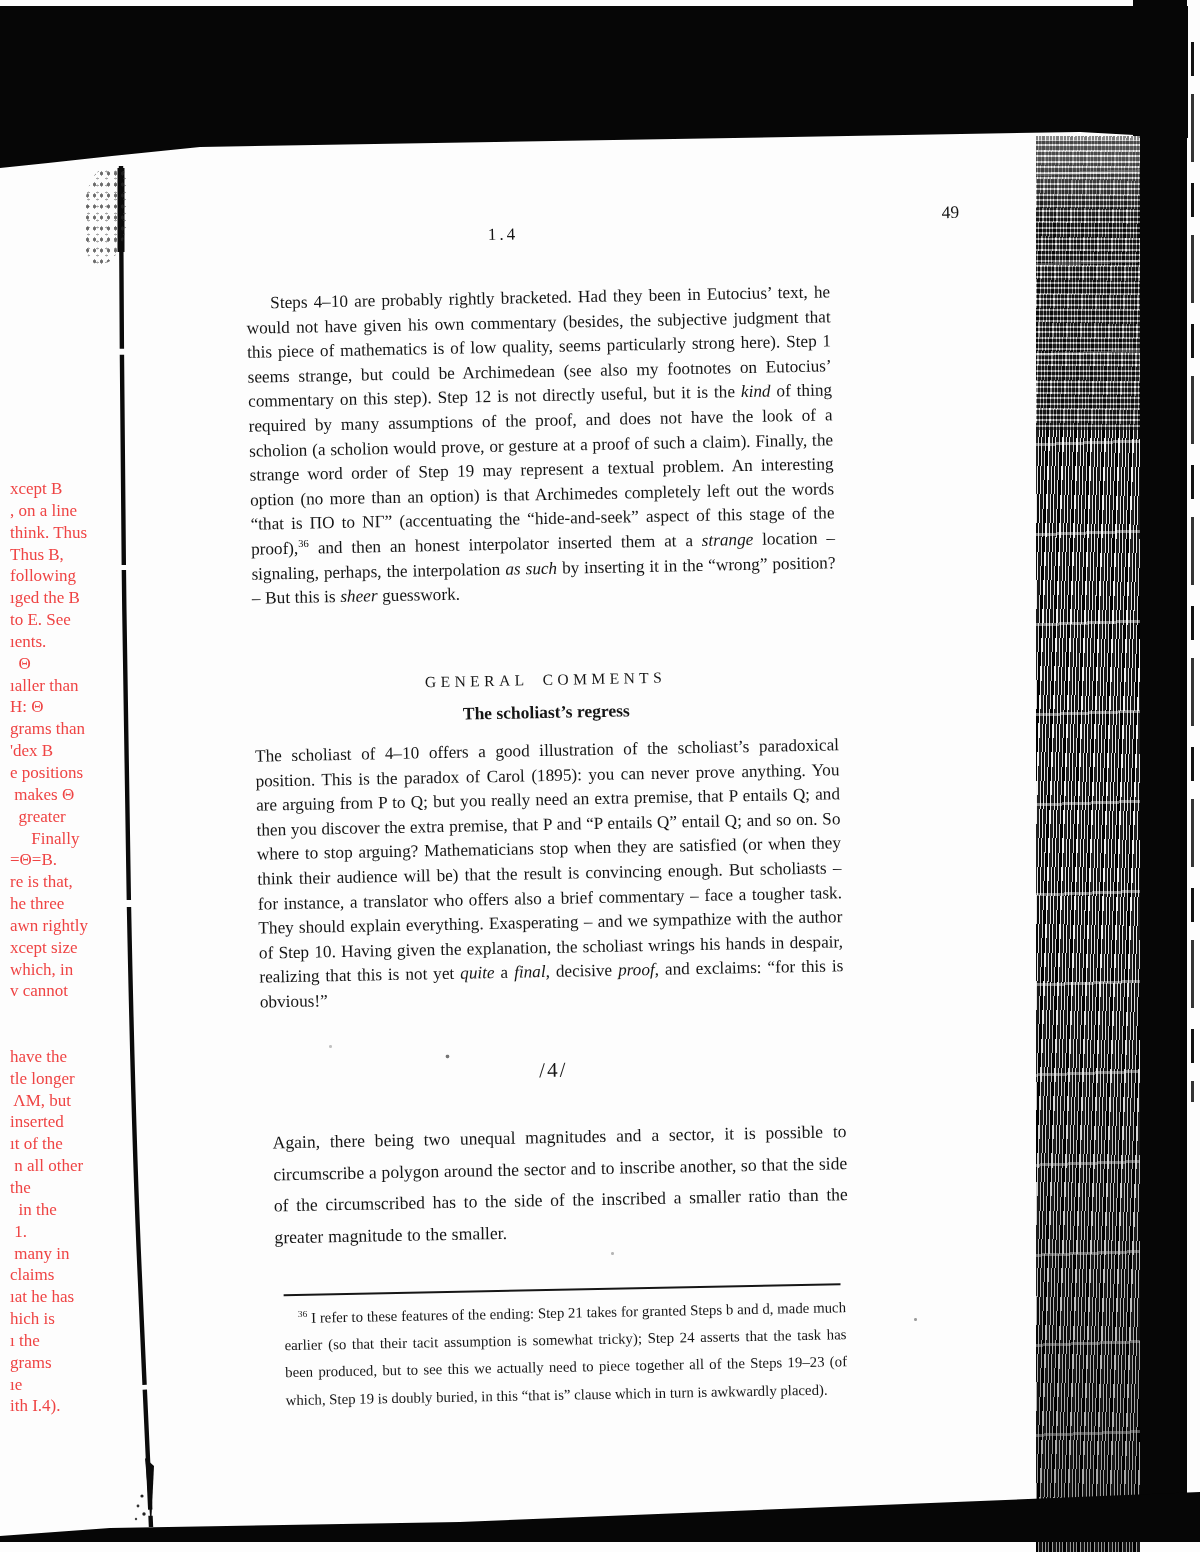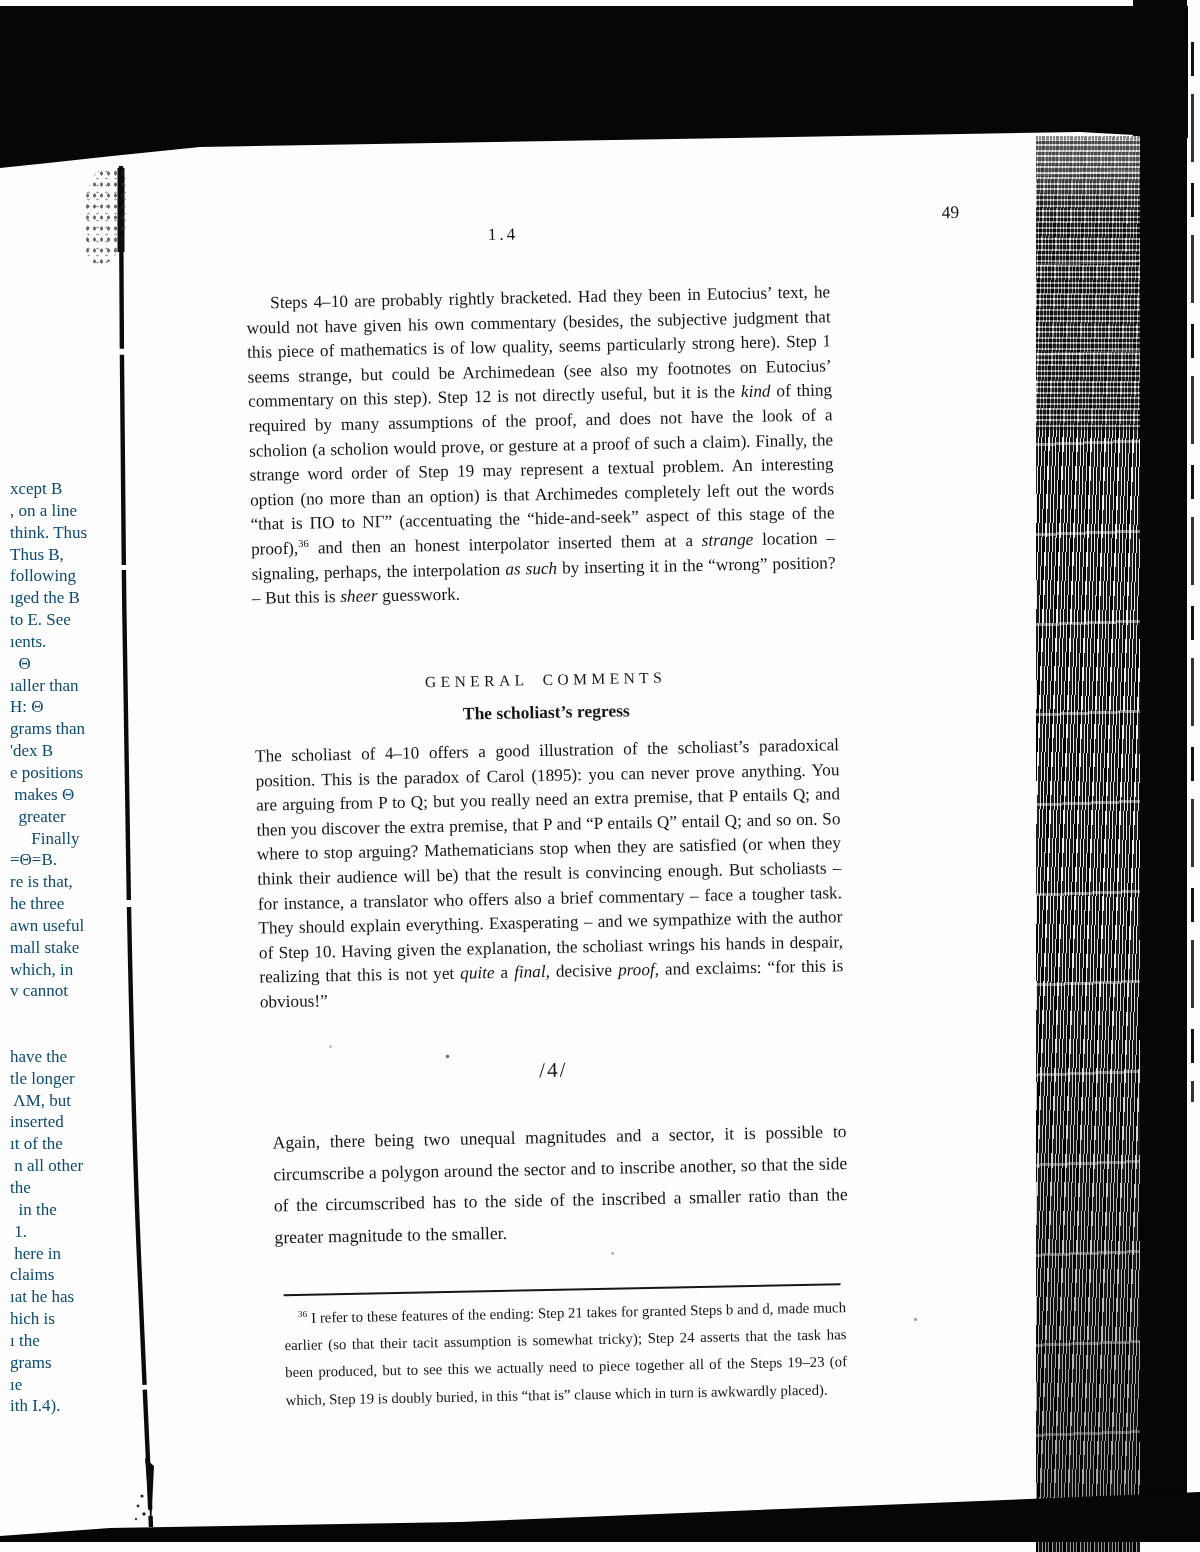--- a/index.html
+++ b/index.html
@@ -5,21 +5,21 @@
   html,body{margin:0;padding:0}
   body{
     width:1200px;height:1552px;position:relative;overflow:hidden;
     background:#ffffff;color:#151515;
     font-family:"Liberation Serif","DejaVu Serif",serif;
     -webkit-font-smoothing:antialiased;
   }
   .scan{position:absolute;inset:0;background:#fdfdfd}
 
   
-  .margin-col{position:absolute;left:10px;top:479px;width:116px;font-size:17px;color:#0c4a6e}
+  .margin-col{position:absolute;left:10px;top:479px;width:116px;font-size:17px;color:#ef4444}
   .margin-line{height:21.85px;white-space:pre;overflow:visible}
 
   
   .content{position:absolute;left:0;top:0;width:1200px;height:1552px;
            transform:rotate(-1.12deg);transform-origin:545px 800px}
   .running-head{position:absolute;left:499px;top:224px;font-size:17px;letter-spacing:3px}
   .page-num{position:absolute;left:953px;top:210px;font-size:17.5px}
   .para{position:absolute;margin:0;text-align:justify;font-size:17.2px;line-height:24.6px;
         hyphens:none;word-spacing:.02em}
   .para1{left:256px;top:286px;width:584px;text-indent:24px}
@@ -90,36 +90,36 @@
       <div class="margin-line">H: Θ</div>
       <div class="margin-line">grams than</div>
       <div class="margin-line">'dex B</div>
       <div class="margin-line">e positions</div>
       <div class="margin-line"> makes Θ</div>
       <div class="margin-line">  greater</div>
       <div class="margin-line">     Finally</div>
       <div class="margin-line">=Θ=B.</div>
       <div class="margin-line">re is that,</div>
       <div class="margin-line">he three</div>
-      <div class="margin-line">awn useful</div>
-      <div class="margin-line">mall stake</div>
+      <div class="margin-line">awn rightly</div>
+      <div class="margin-line">xcept size</div>
       <div class="margin-line">which, in</div>
       <div class="margin-line">v cannot</div>
       <div class="margin-line"></div>
       <div class="margin-line"></div>
       <div class="margin-line">have the</div>
       <div class="margin-line">tle longer</div>
       <div class="margin-line"> ΛM, but</div>
       <div class="margin-line">inserted</div>
       <div class="margin-line">ıt of the</div>
       <div class="margin-line"> n all other</div>
       <div class="margin-line">the</div>
       <div class="margin-line">  in the</div>
       <div class="margin-line"> 1.</div>
-      <div class="margin-line"> here in</div>
+      <div class="margin-line"> many in</div>
       <div class="margin-line">claims</div>
       <div class="margin-line">ıat he has</div>
       <div class="margin-line">hich is</div>
       <div class="margin-line">ı the</div>
       <div class="margin-line">grams</div>
       <div class="margin-line">ıe</div>
       <div class="margin-line">ith I.4).</div>
     </div>
 
   <div class="content">

